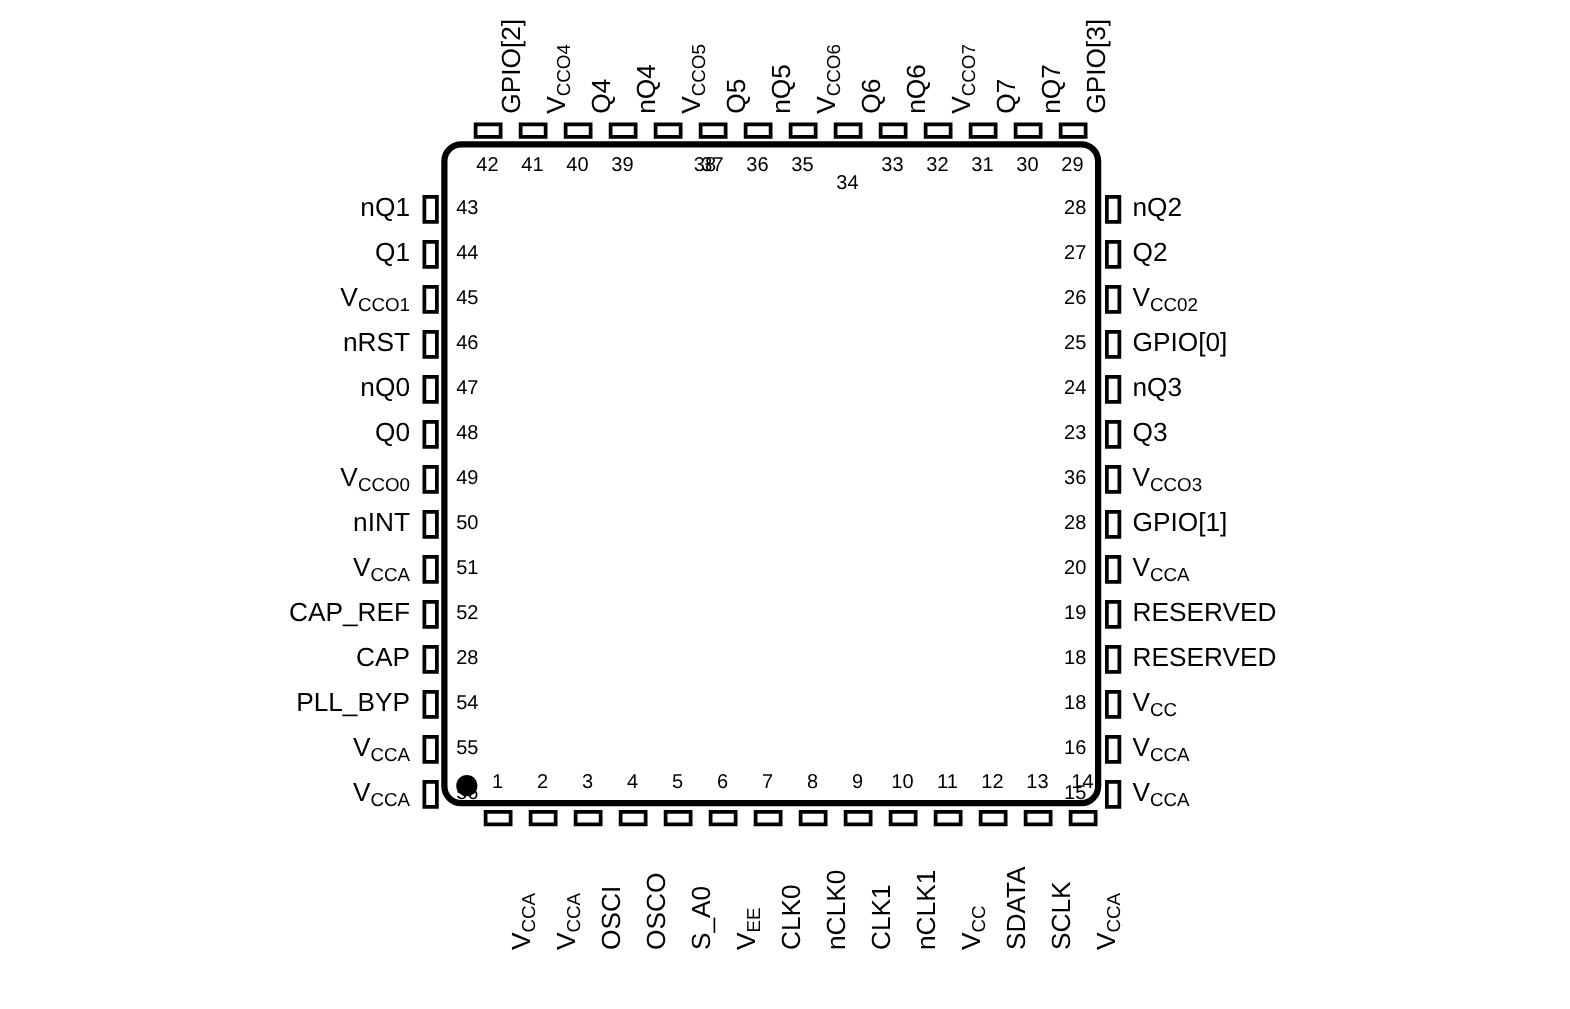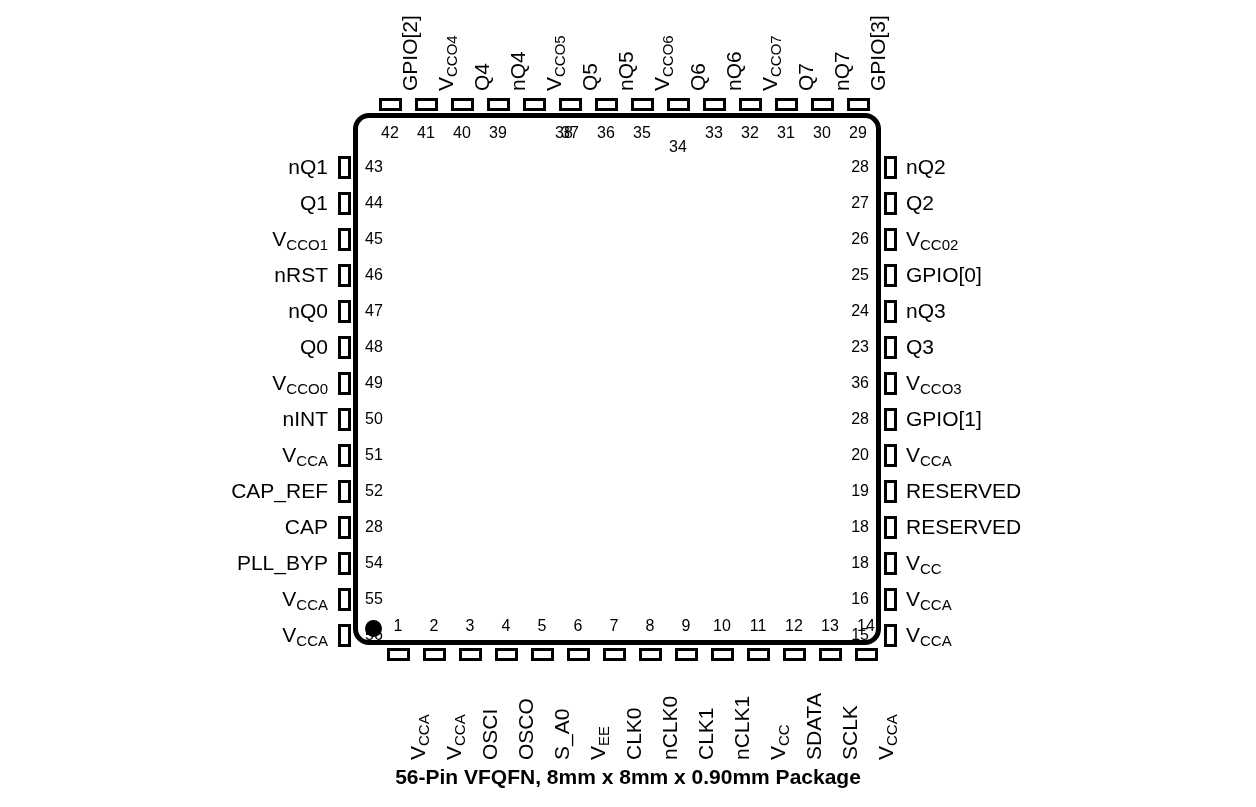--- a/index.html
+++ b/index.html
@@ -298,14 +298,13 @@
       <div class="pin-num" style="left: 777px; top: 616px;">12</div>
       <div class="pin-name bottom" style="left: 803px; top: 760px;">SDATA</div>
       <div class="pin-rect horiz" style="left: 818.5px; top: 647.5px;"></div>
       <div class="pin-num" style="left: 813px; top: 616px;">13</div>
       <div class="pin-name bottom" style="left: 839px; top: 760px;">SCLK</div>
       <div class="pin-rect horiz" style="left: 854.5px; top: 647.5px;"></div>
       <div class="pin-num" style="left: 849px; top: 616px;">14</div>
       <div class="pin-name bottom" style="left: 875px; top: 760px;">V<sub>CCA</sub></div>
     </div>
 
-  <div id="caption">56-Pin VFQFN, 8mm x 8mm x 0.90mm Package</div>
 </div>
 
 </body></html>

